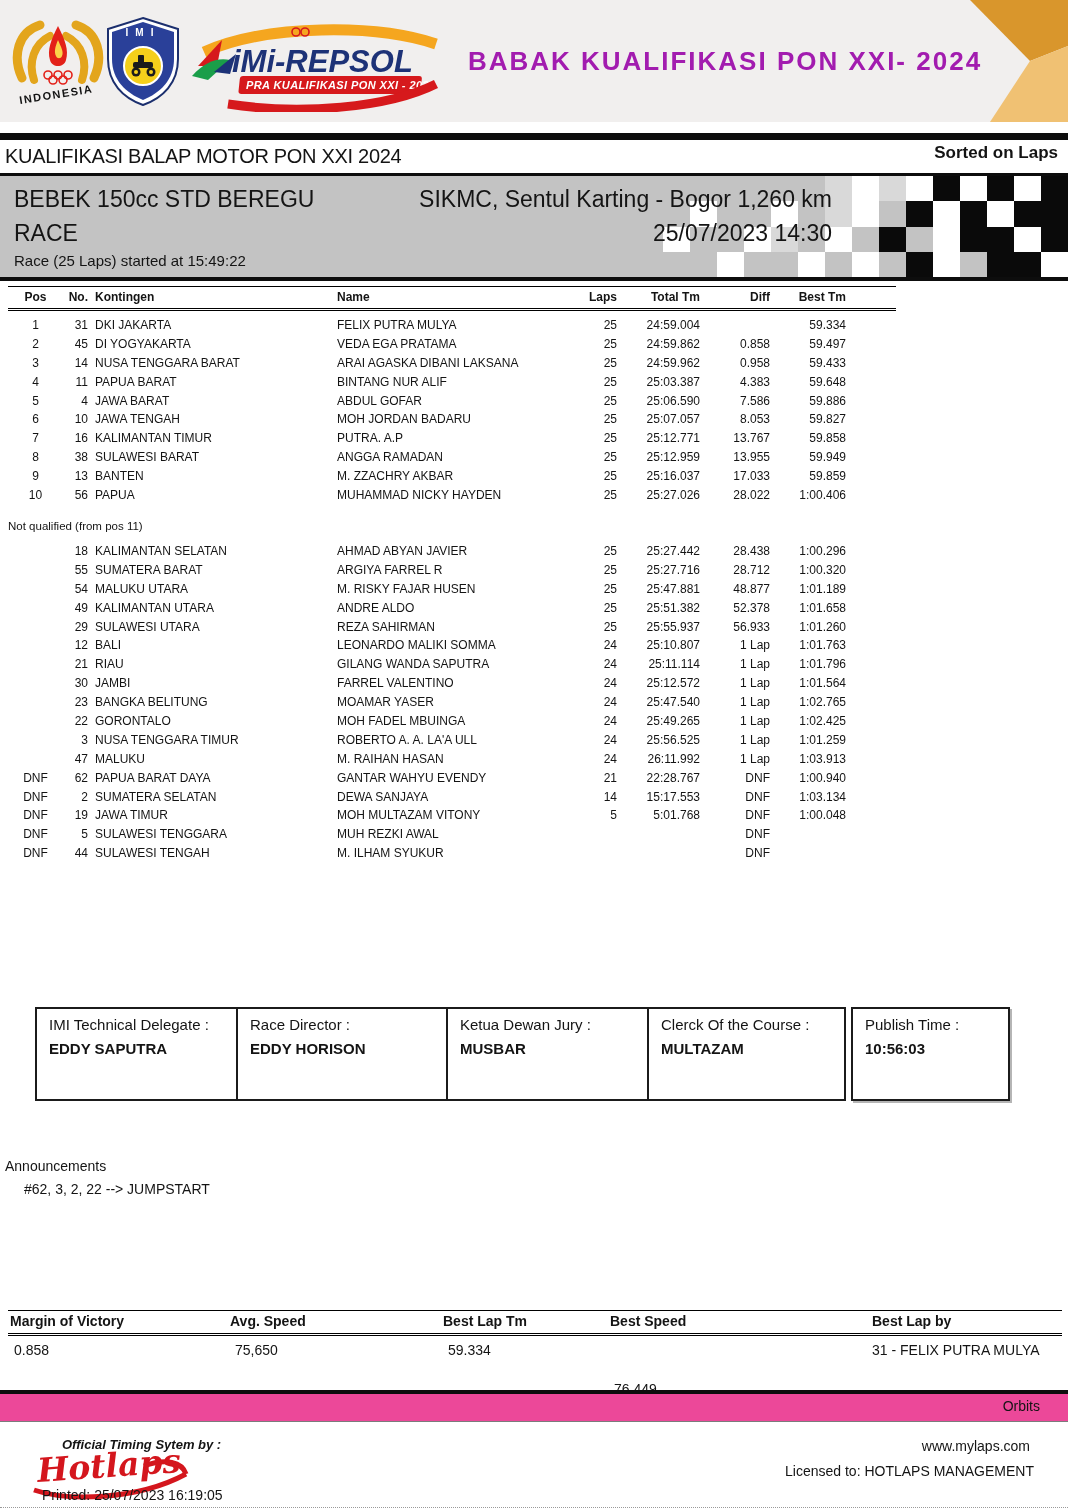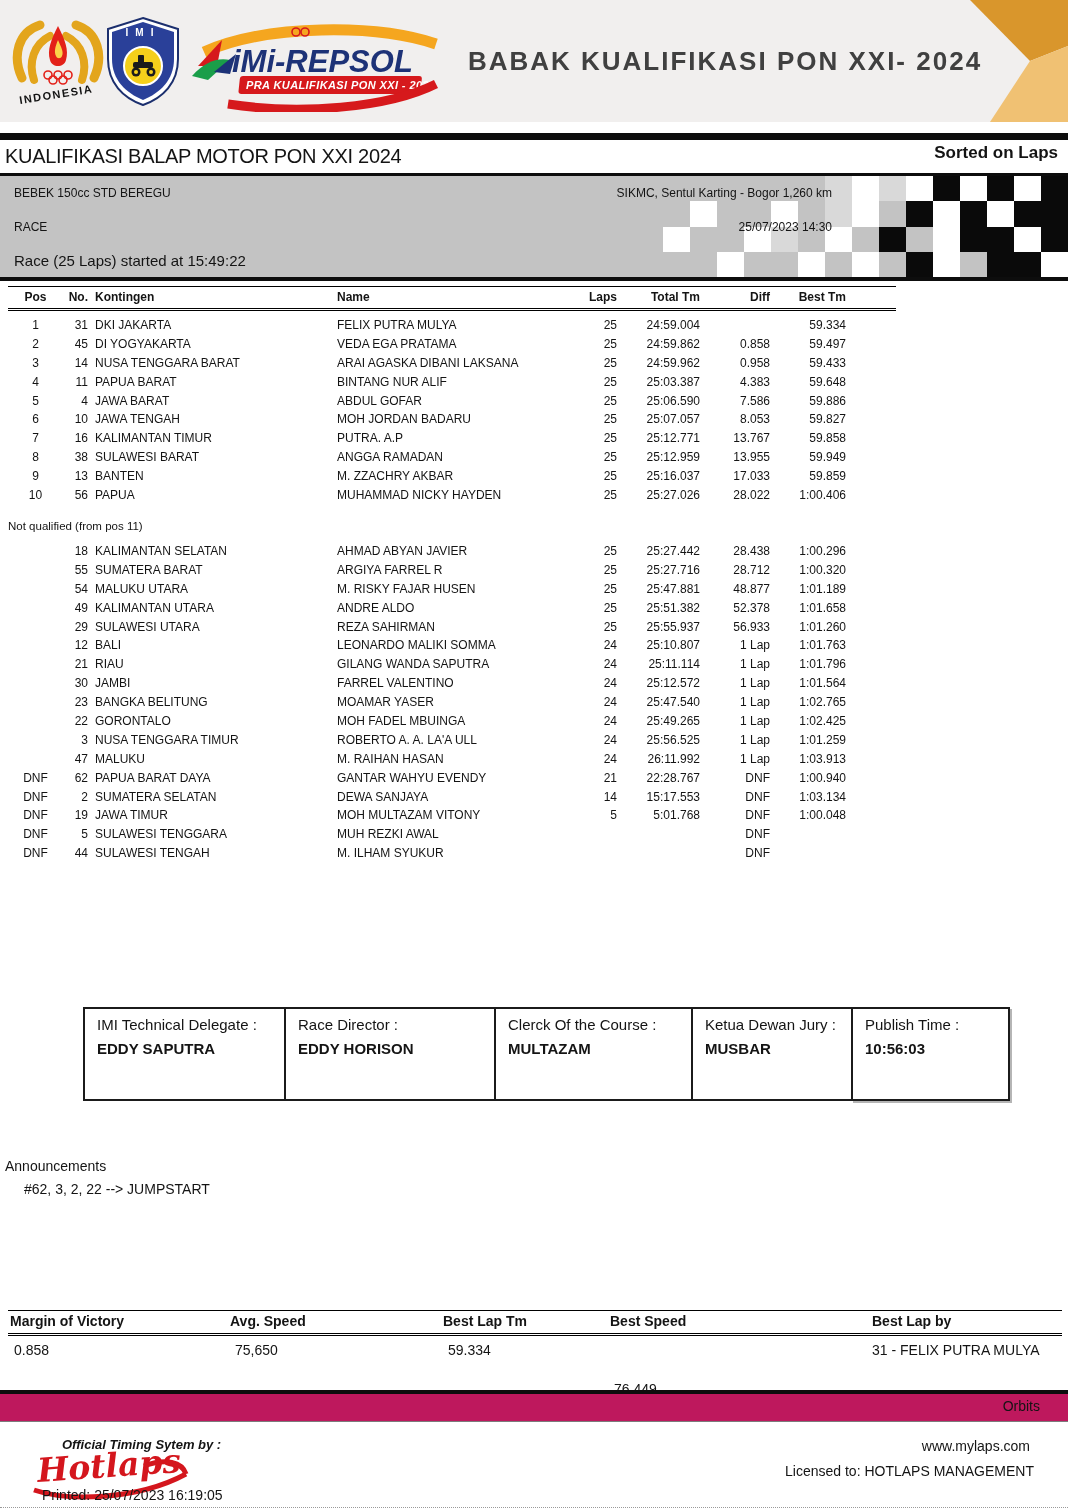--- a/index.html
+++ b/index.html
@@ -5,34 +5,34 @@
   html,body{margin:0;padding:0;background:#9a9a9a;}
   .page{position:relative;width:1068px;height:1510px;margin:0 auto;background:#ffffff;
         font-family:"Liberation Sans",sans-serif;color:#141414;overflow:hidden;}
 
   
   .hdr{position:absolute;top:0;left:0;width:1068px;height:122px;background:#f1efee;}
   .logo-koni{position:absolute;left:10px;top:18px;width:96px;height:92px;}
   .logo-imi{position:absolute;left:104px;top:16px;width:78px;height:92px;}
   .logo-repsol{position:absolute;left:184px;top:20px;width:258px;height:92px;}
   .event-title{position:absolute;left:455px;top:46px;width:540px;text-align:center;
-               font-size:26px;font-weight:bold;letter-spacing:2px;color:#404040;white-space:nowrap;}
+               font-size:26px;font-weight:bold;letter-spacing:2px;color:#a21caf;white-space:nowrap;}
   .corner-svg{position:absolute;right:0;top:0;}
 
   
   .bar1{position:absolute;top:133px;left:0;width:1068px;height:7px;background:#0d0d0d;}
   .titlerow{position:absolute;top:140px;left:0;width:1068px;height:33px;background:#fff;}
   .doc-title{position:absolute;left:5px;top:5px;font-size:20px;letter-spacing:-0.3px;}
   .sorted{position:absolute;right:10px;top:3px;font-size:17px;font-weight:bold;}
   .bar2{position:absolute;top:173px;left:0;width:1068px;height:3px;background:#0d0d0d;}
 
   
   .band{position:absolute;top:176px;left:0;width:1068px;height:101px;background:#c3c3c3;overflow:hidden;}
   .bar3{position:absolute;top:277px;left:0;width:1068px;height:4px;background:#0d0d0d;}
-  .band .t{position:absolute;font-size:12px;white-space:nowrap;}
+  .band .t{position:absolute;font-size:23px;white-space:nowrap;}
   .b-class{left:14px;top:10px;}
   .b-venue{right:236px;top:10px;}
   .b-session{left:14px;top:44px;}
   .b-date{right:236px;top:44px;}
   .b-started{left:14px;top:76px;font-size:15px !important;}
   .checker{position:absolute;right:0;top:0;width:432px;height:101px;display:grid;
            grid-template-columns:repeat(16,27px);grid-template-rows:repeat(4,1fr);z-index:0;}
   .band .t{z-index:1;}
   .ck{width:27px;height:100%;}
   .ck-g{background:transparent;}
@@ -53,21 +53,21 @@
   .cl-name{left:329px;width:245px;text-align:left;}
   .cl-laps{left:545px;width:64px;text-align:right;}
   .cl-total{left:609px;width:83px;text-align:right;}
   .cl-diff{left:692px;width:70px;text-align:right;}
   .cl-best{left:762px;width:76px;text-align:right;}
   #classified-rows{position:absolute;left:0;top:30px;width:100%;}
   .nq-label{position:absolute;left:0;top:234px;font-size:11.5px;}
   #nq-rows{position:absolute;left:0;top:256px;width:100%;}
 
   
-  .officials{position:absolute;left:35px;top:1007px;height:94px;display:flex;margin-left:48px;}
+  .officials{position:absolute;left:35px;top:1007px;height:94px;display:flex;}
   .obox{border:2px solid #1b1b1b;border-left:none;padding:7px 12px;box-sizing:border-box;background:#fff;}
   .obox:first-child{border-left:2px solid #1b1b1b;}
   .obox .lbl{font-size:15px;}
   .obox .nm{font-size:15px;font-weight:bold;margin-top:7px;}
   .ob1{width:203px;} .ob2{width:210px;} .ob3{width:197px;} .ob4{width:201px;}
   .pubbox{position:absolute;left:851px;top:1007px;width:159px;height:94px;border:2px solid #1b1b1b;
           padding:7px 12px;box-sizing:border-box;background:#fff;box-shadow:2px 2px 0 #b5b5b5;}
   .pubbox .lbl{font-size:15px;}
   .pubbox .nm{font-size:15px;font-weight:bold;margin-top:7px;}
 
@@ -79,21 +79,21 @@
   .summary{position:absolute;left:8px;top:1310px;width:1054px;}
   .sum-head{position:relative;height:22px;border-top:1px solid #000;border-bottom:3px double #000;
             font-weight:bold;font-size:14px;}
   .sum-vals{position:relative;height:24px;font-size:14px;}
   .sc{position:absolute;top:2px;white-space:nowrap;}
   .sc0{left:2px;} .sc1{left:222px;} .sc2{left:435px;} .sc3{left:602px;} .sc4{left:828px;padding-left:36px;}
   .sum-vals .sc{top:6px;}
   .sum-vals .sc0{left:6px;} .sum-vals .sc1{left:227px;} .sum-vals .sc2{left:440px;} .sum-vals .sc3{left:606px;margin-top:39px;}
 
   
-  .orbits{position:absolute;left:0;top:1390px;width:1068px;height:27px;background:#be185d;
+  .orbits{position:absolute;left:0;top:1390px;width:1068px;height:27px;background:#ec4899;
           border-top:4px solid #0d0d0d;border-bottom:1px solid #7c7c7c;box-sizing:content-box;}
   .orbits span{position:absolute;right:28px;top:4px;font-size:14px;}
   .timing-label{position:absolute;left:62px;top:1437px;font-size:13px;font-weight:bold;font-style:italic;}
   .hotlaps{position:absolute;left:26px;top:1448px;}
   .printed{position:absolute;left:42px;top:1487px;font-size:14px;}
   .mylaps{position:absolute;right:38px;top:1438px;font-size:14px;}
   .licensed{position:absolute;right:34px;top:1463px;font-size:14px;}
   .page-edge{position:absolute;left:0;right:0;bottom:2px;border-top:1px dotted #9a9a9a;}
 </style>
 </head>
@@ -532,27 +532,27 @@
 
   <div class="officials">
     <div class="obox ob1">
       <div class="lbl">IMI Technical Delegate :</div>
       <div class="nm">EDDY SAPUTRA</div>
     </div>
     <div class="obox ob2">
       <div class="lbl">Race Director :</div>
       <div class="nm">EDDY HORISON</div>
     </div>
+    <div class="obox ob4">
+      <div class="lbl">Ketua Dewan Jury :</div>
+      <div class="nm">MUSBAR</div>
+    </div>
     <div class="obox ob3">
       <div class="lbl">Clerck Of the Course :</div>
       <div class="nm">MULTAZAM</div>
-    </div>
-    <div class="obox ob4">
-      <div class="lbl">Ketua Dewan Jury :</div>
-      <div class="nm">MUSBAR</div>
     </div>
   </div>
   <div class="pubbox">
     <div class="lbl">Publish Time :</div>
     <div class="nm">10:56:03</div>
   </div>
 
   <div class="ann-title">Announcements</div>
   <div class="ann-item">#62, 3, 2, 22 --&gt; JUMPSTART</div>
 

